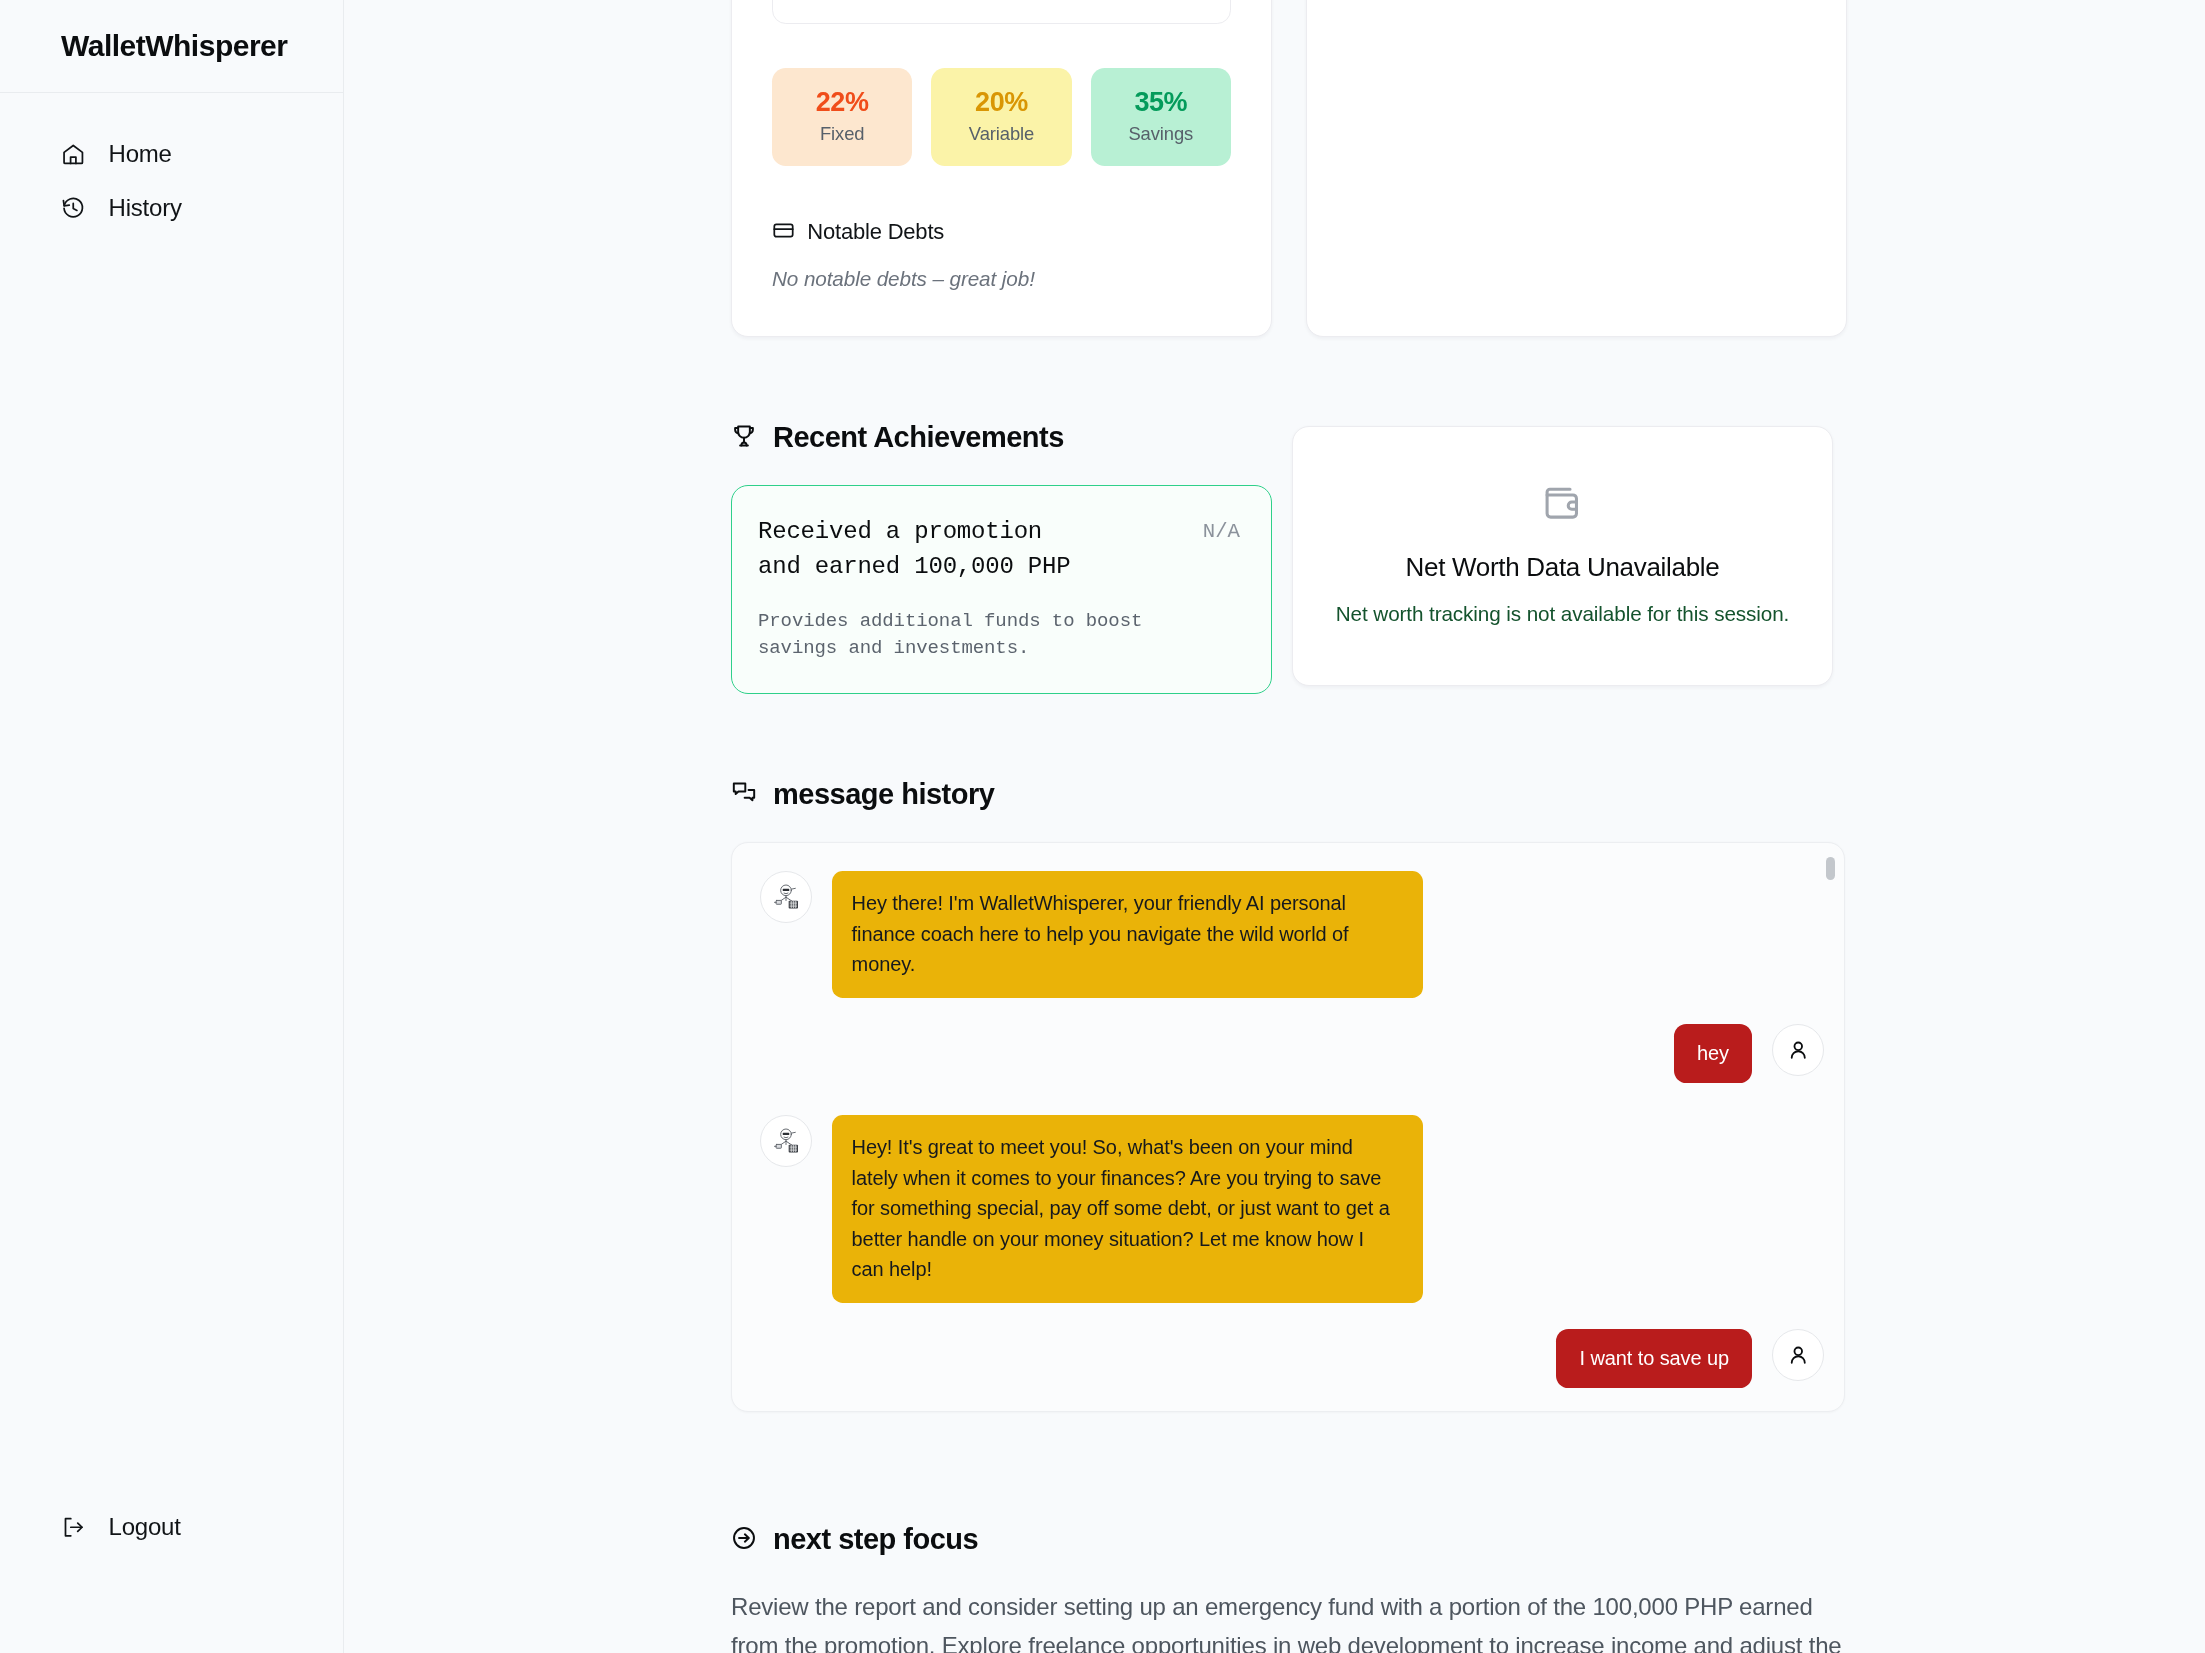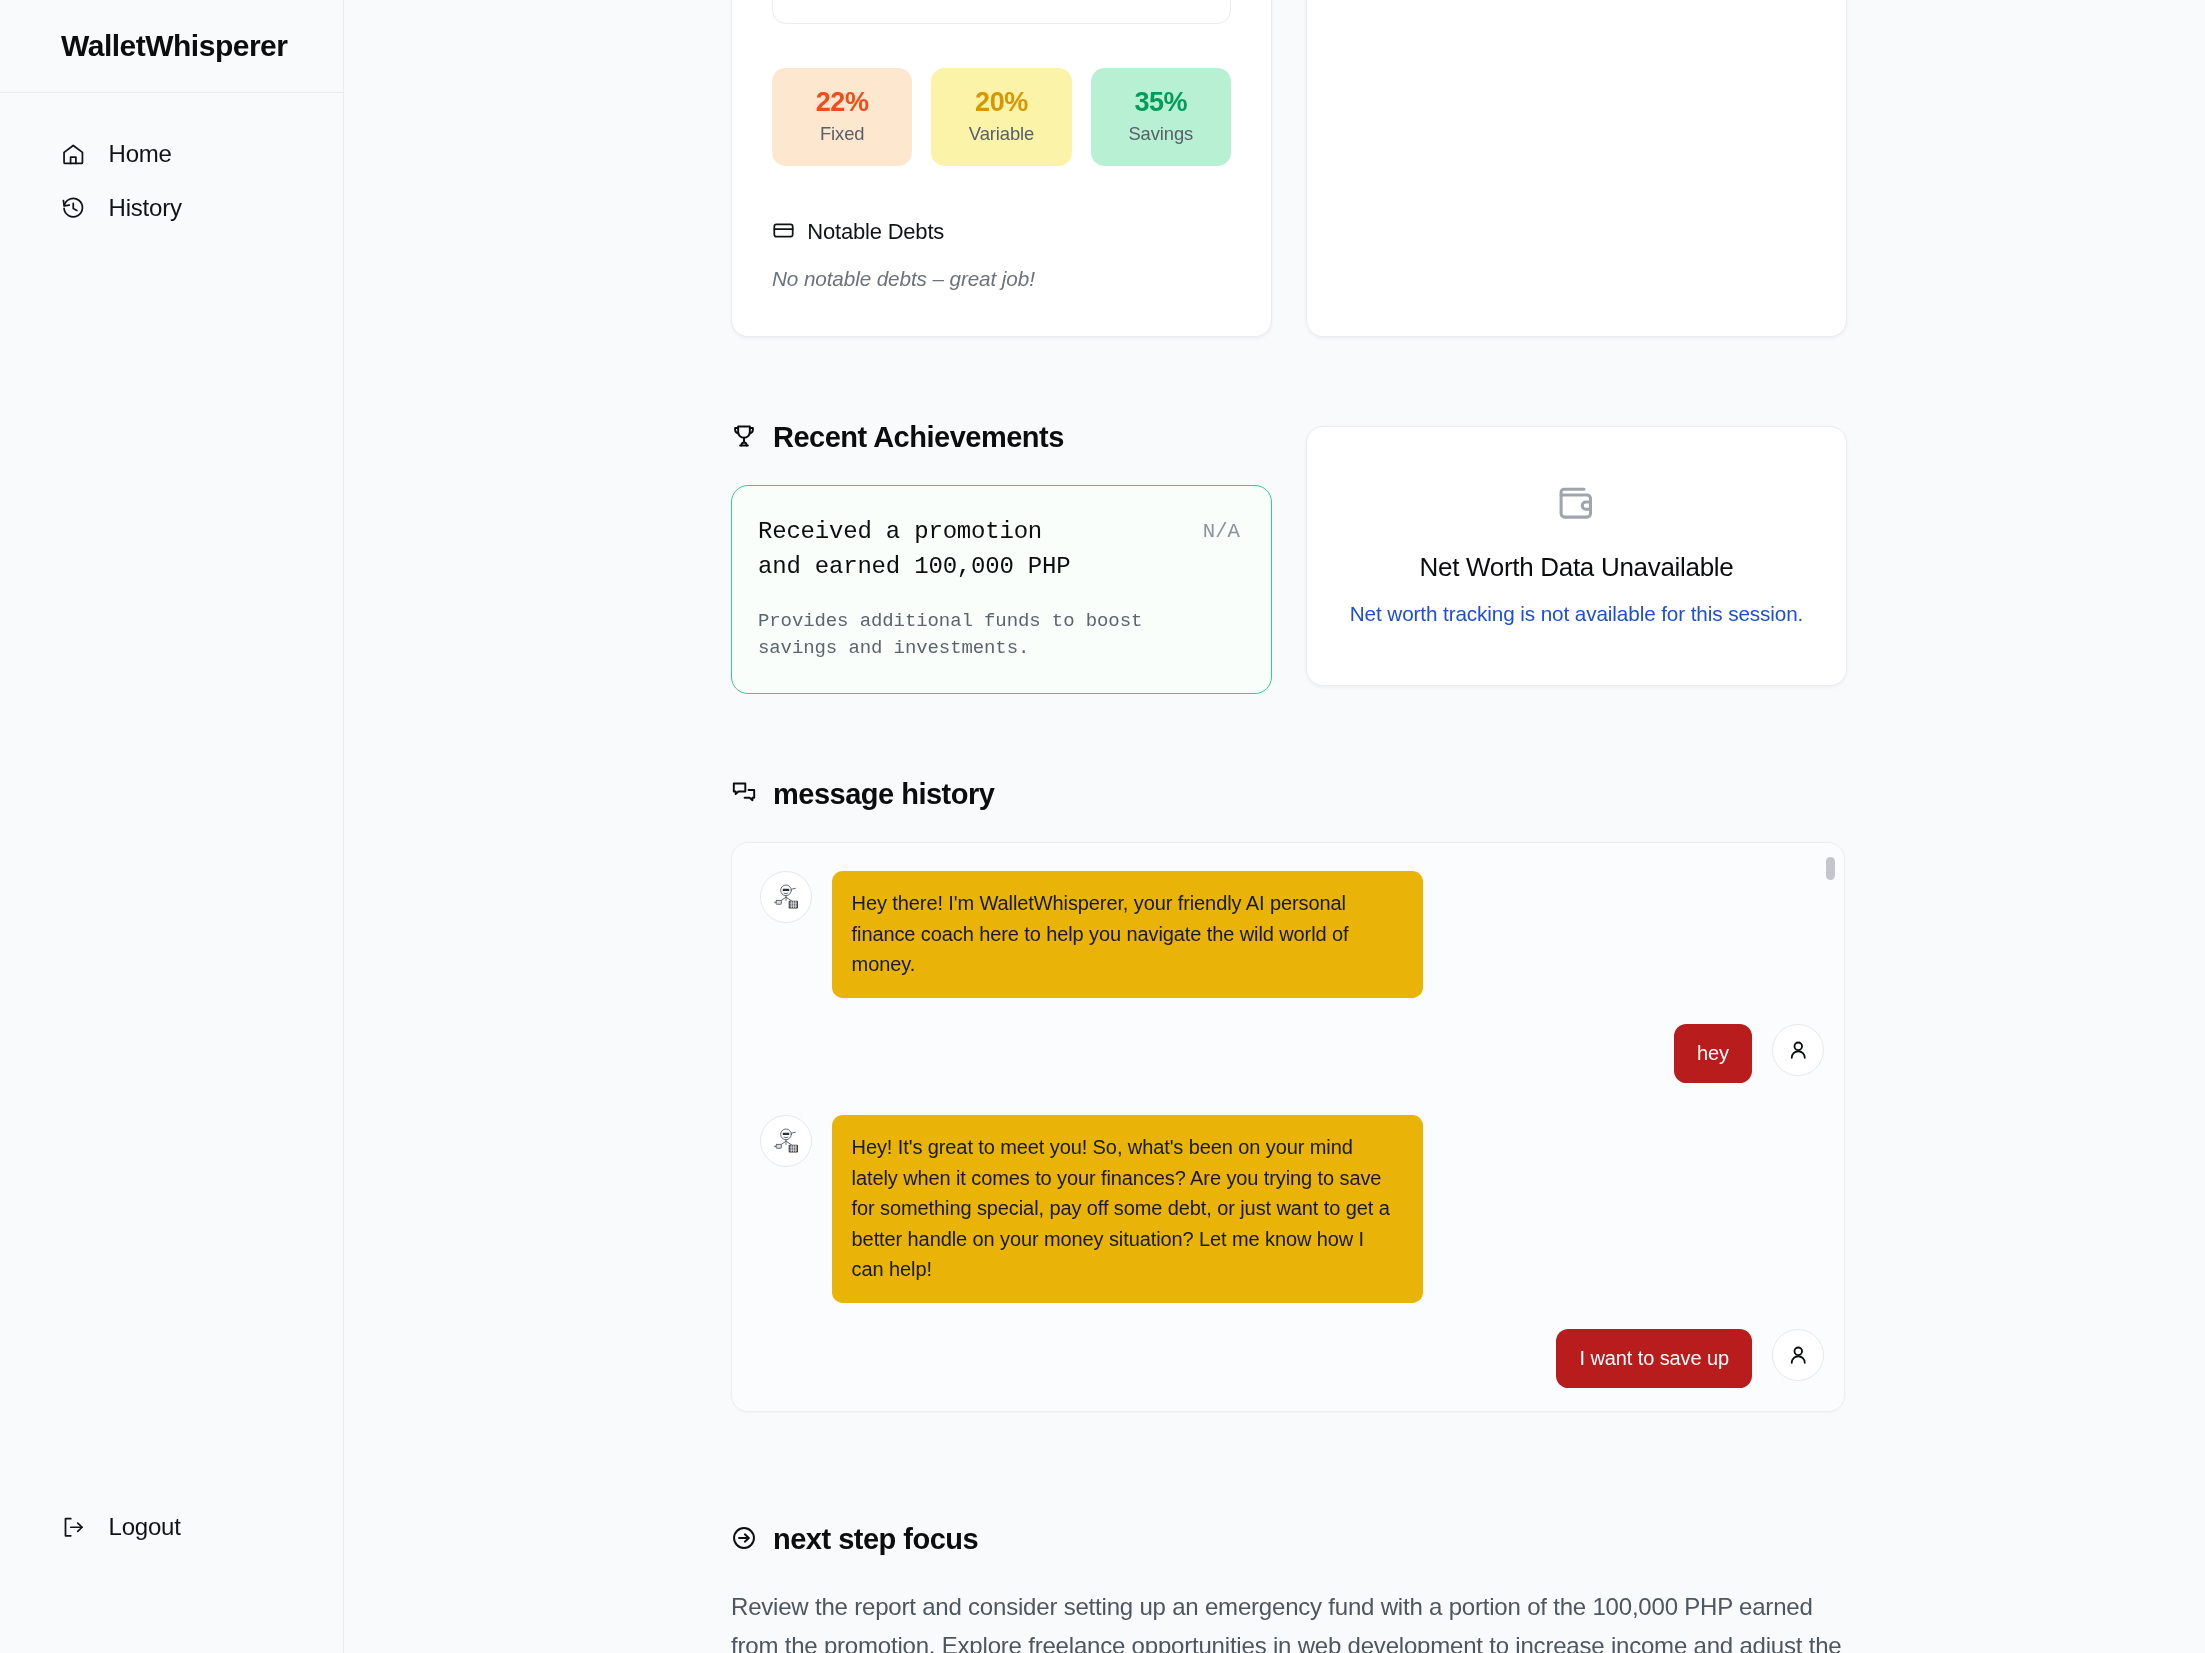--- a/index.html
+++ b/index.html
@@ -102,21 +102,21 @@
 
   
   .section { padding-left: 0; }
   .sec-head { display: flex; align-items: center; gap: 16px; }
   .sec-title {
     font-size: 29px; font-weight: 700; color: #0b0d0f;
     letter-spacing: -0.5px;
   }
 
   
-  .ach-row { display: flex; gap: 34px; align-items: flex-start; }
+  .ach-row { display: flex; gap: 20px; align-items: flex-start; }
   .ach-col { width: 541px; }
   .ach-card {
     margin-top: 31px;
     border: 1.9px solid #2fd08a;
     background: #f9fefb;
     border-radius: 17px;
     padding: 29px 31px 31px 26px;
     display: flex; justify-content: space-between; gap: 18.4px; font-family: Liberation Mono, monospace;
   }
   .ach-title {
@@ -137,21 +137,21 @@
     box-shadow: 0 1.5px 3.8px rgba(16,24,40,0.045);
     display: flex; flex-direction: column;
     align-items: center; justify-content: center;
     padding: 0 37px;
   }
   .nw-title {
     font-size: 26px; font-weight: 400; color: #0b0d0f;
     margin-top: 24.5px; letter-spacing: -0.3px;
   }
   .nw-sub {
-    font-size: 20.7px; color: #1d4ed8; text-align: center;
+    font-size: 20.7px; color: #14532d; text-align: center;
     margin-top: 17px; line-height: 1.4; letter-spacing: -0.1px;
   }
 
   
   .chat-wrap { margin-top: 31px; }
   .chat-card {
     width: 1114px;
     background: #fbfcfd;
     border: 1.1px solid #eceef1;
     border-radius: 17px;

